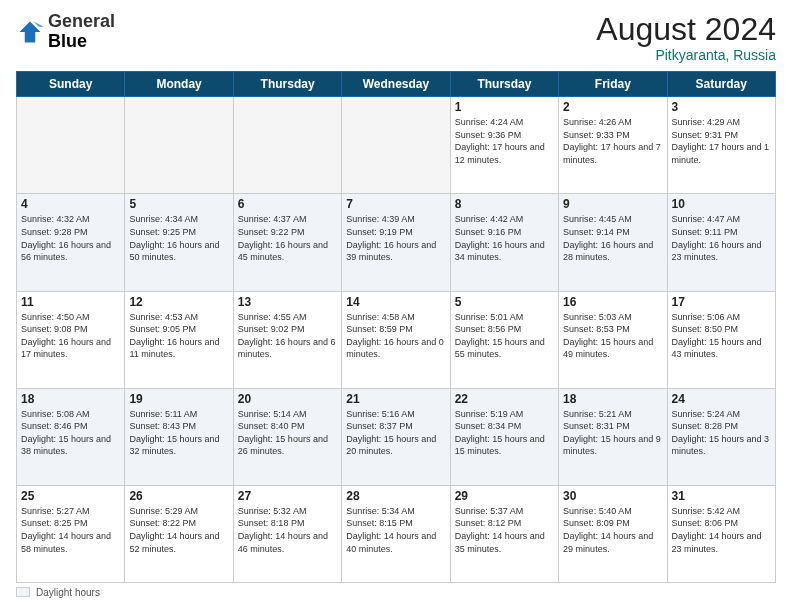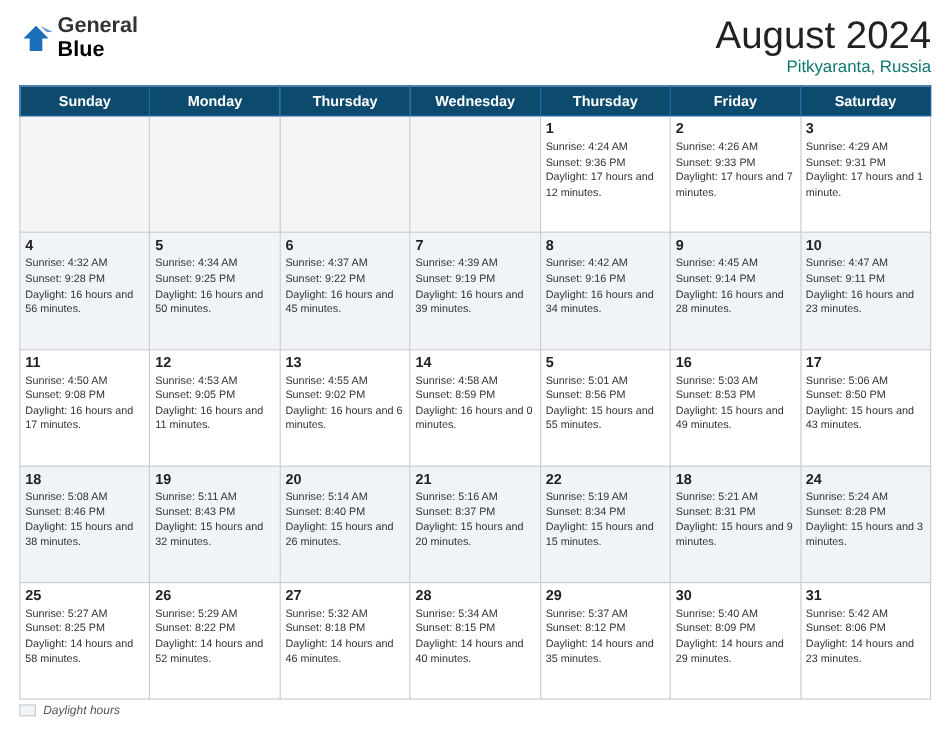--- a/index.html
+++ b/index.html
@@ -98,21 +98,20 @@
       line-height: 1.4;
       color: #333;
     }
     .footer {
       margin-top: 4px;
       font-size: 10px;
       color: #555;
       display: flex;
       align-items: flex-start;
       gap: 6px;
-      font-style: italic;
     }
     .footer-box {
       width: 14px;
       height: 10px;
       background: #f0f4f8;
       border: 1px solid #ccc;
       display: inline-block;
     }
   </style>
 </head>

